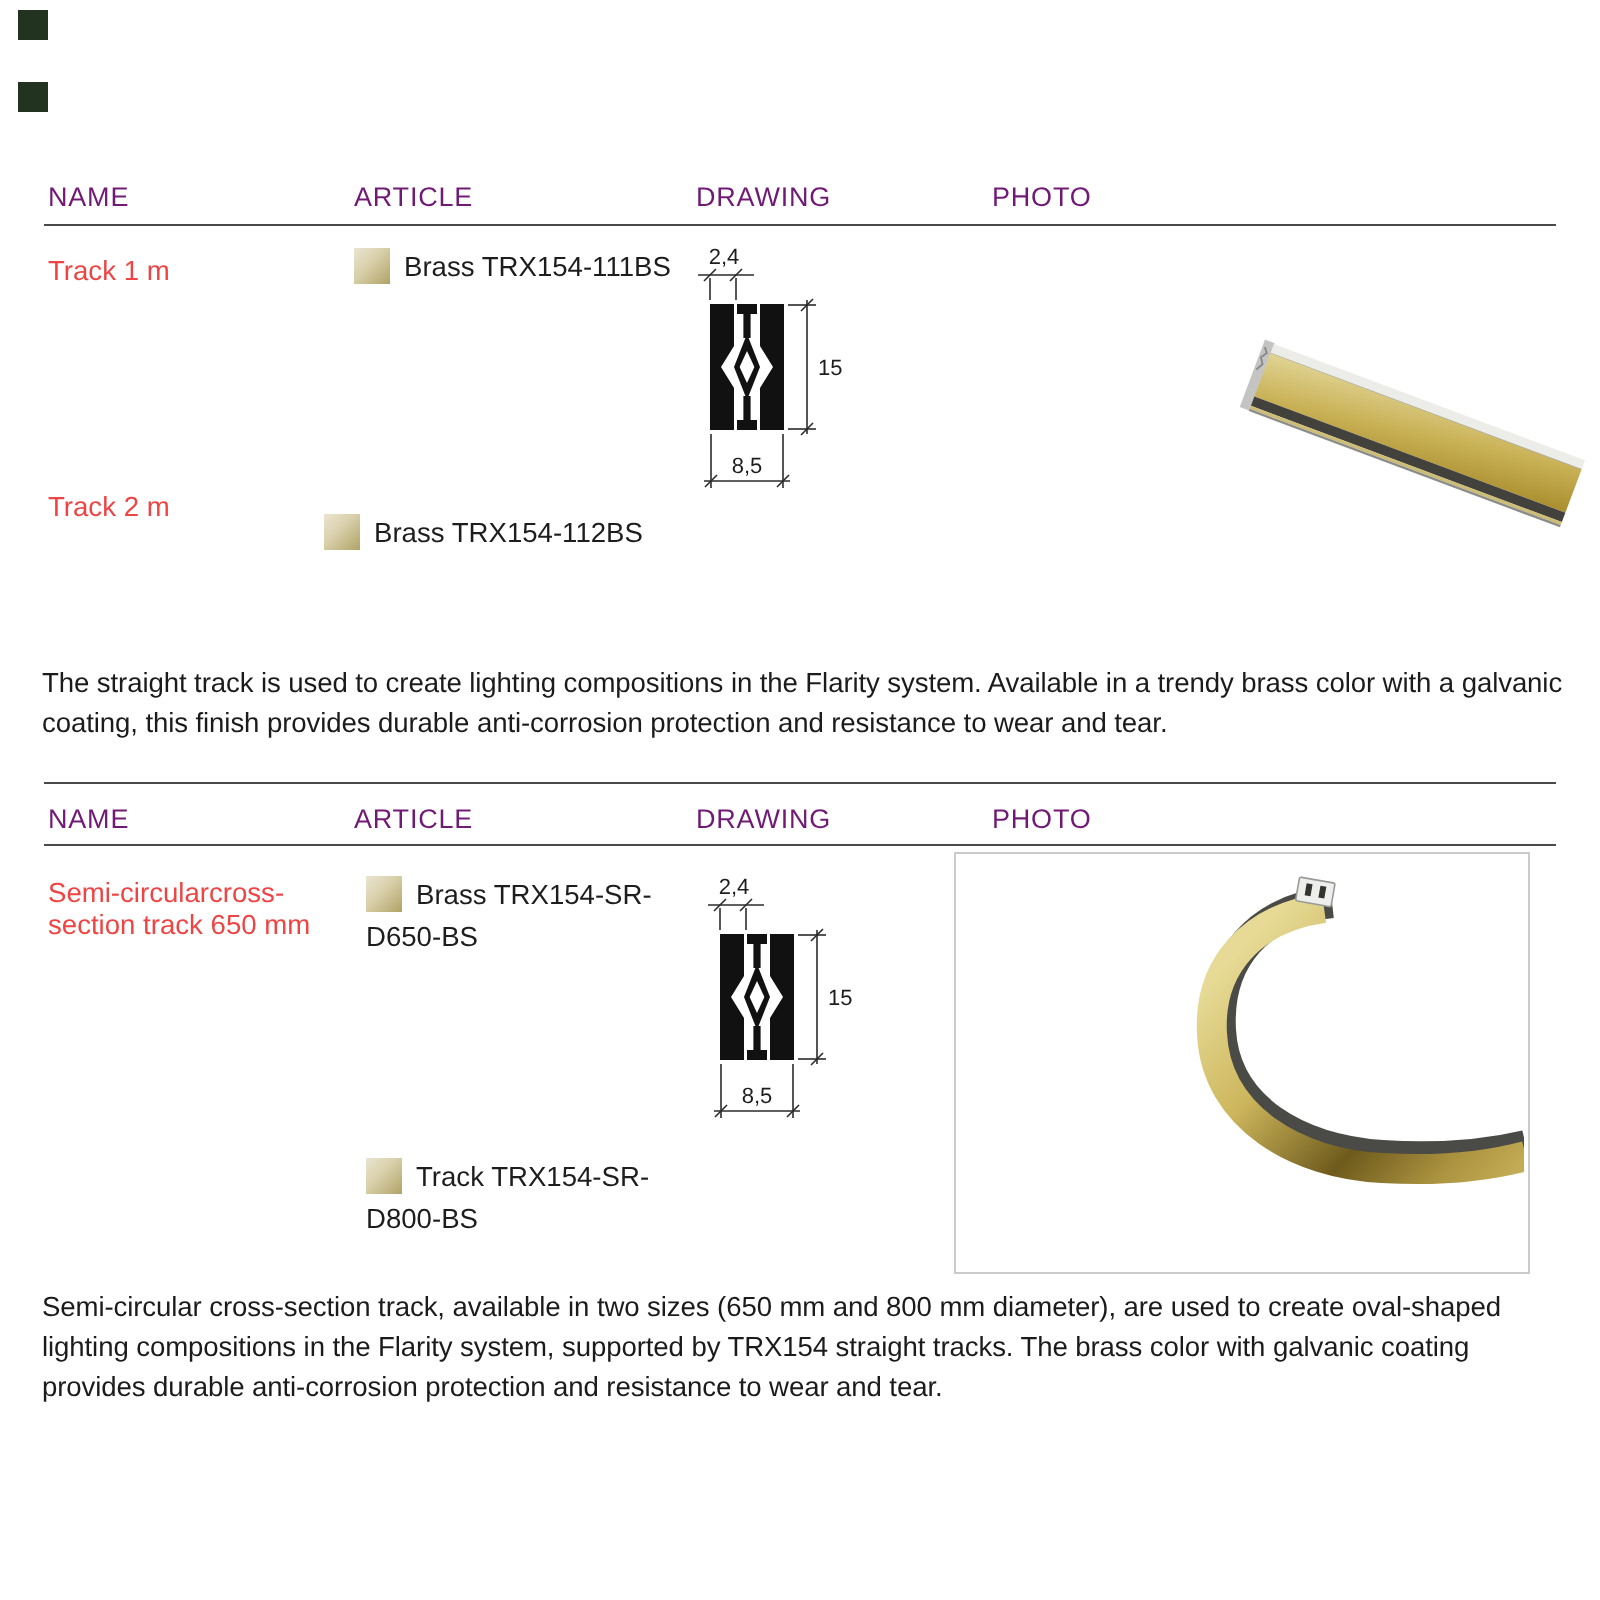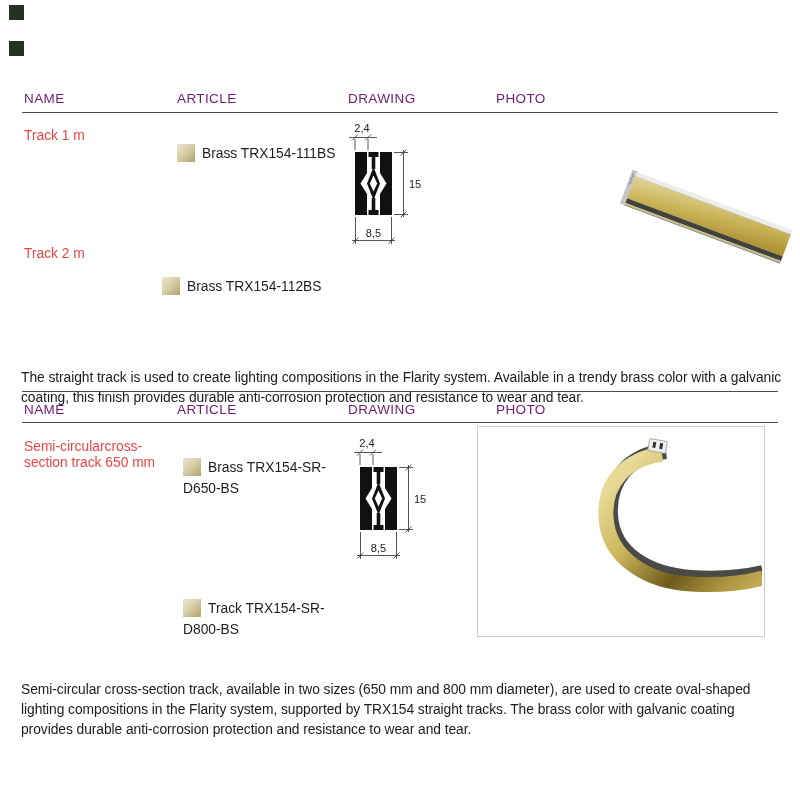--- a/index.html
+++ b/index.html
@@ -3,25 +3,25 @@
 <meta charset="utf-8">
 <style>
   html,body{margin:0;padding:0;background:#fff;}
   .page{position:relative;width:800px;height:800px;background:#ffffff;overflow:hidden;
         font-family:"Liberation Sans",sans-serif;color:#1e1e1e;}
   .abs{position:absolute;}
   .corner-mark{position:absolute;left:9px;width:15px;height:15px;background:#223420;}
   .hdr{position:absolute;font-size:13.5px;letter-spacing:.4px;color:#701a75;}
   .rule{position:absolute;left:22px;width:756px;height:0;border-top:1px solid #4a4a4a;}
   .cellname{position:absolute;font-size:13.8px;line-height:16px;color:#ef4444;width:152px;}
-  .article{position:absolute;font-size:13.8px;line-height:21px;color:#1d1d1d;width:162px;margin-top:20px;}
+  .article{position:absolute;font-size:13.8px;line-height:21px;color:#1d1d1d;width:162px;}
   .swatch{display:inline-block;width:18px;height:18px;vertical-align:-4px;margin-right:7px;
           background:linear-gradient(135deg,#eae5d2 0%,#d8cfa9 45%,#b0a266 100%);}
   .para{position:absolute;left:21px;width:762px;font-size:13.8px;line-height:19.8px;
-        letter-spacing:-0.05px;color:#1b1b1b;margin-top:36px;}
+        letter-spacing:-0.05px;color:#1b1b1b;}
   .photo-frame{position:absolute;border:1px solid #cccbc9;background:#fff;}
   svg text{font-family:"Liberation Sans",sans-serif;font-size:11px;fill:#1d1d1d;}
 </style>
 </head>
 <body>
 
 <div class="page">
 
   <div class="corner-mark" style="top:5px"></div>
   <div class="corner-mark" style="top:41px"></div>

